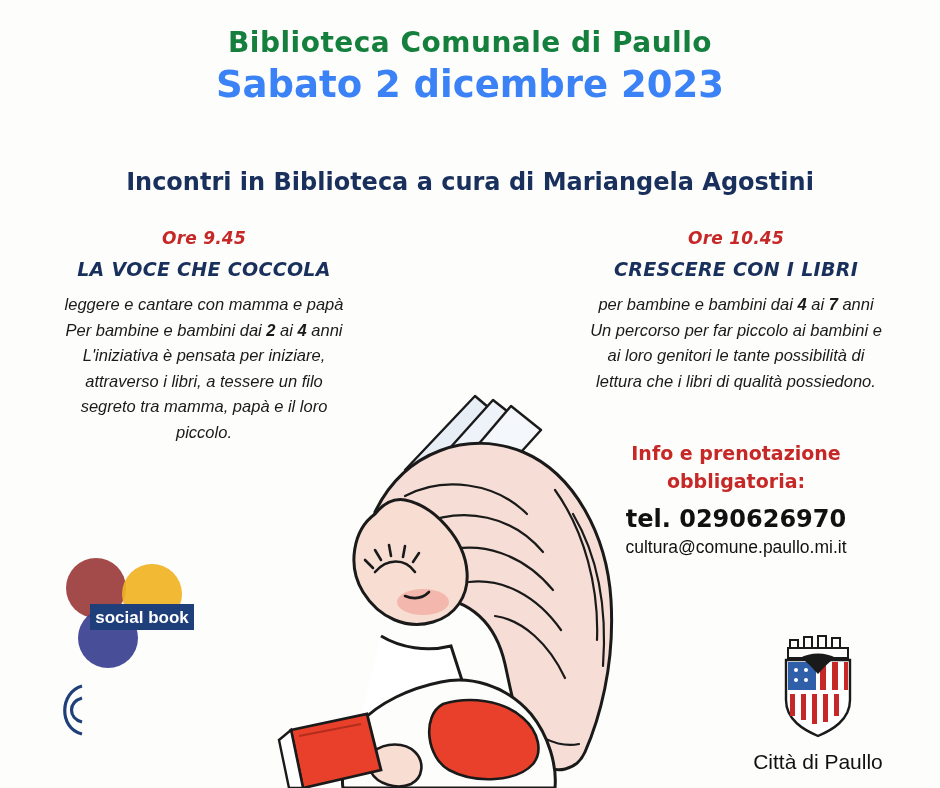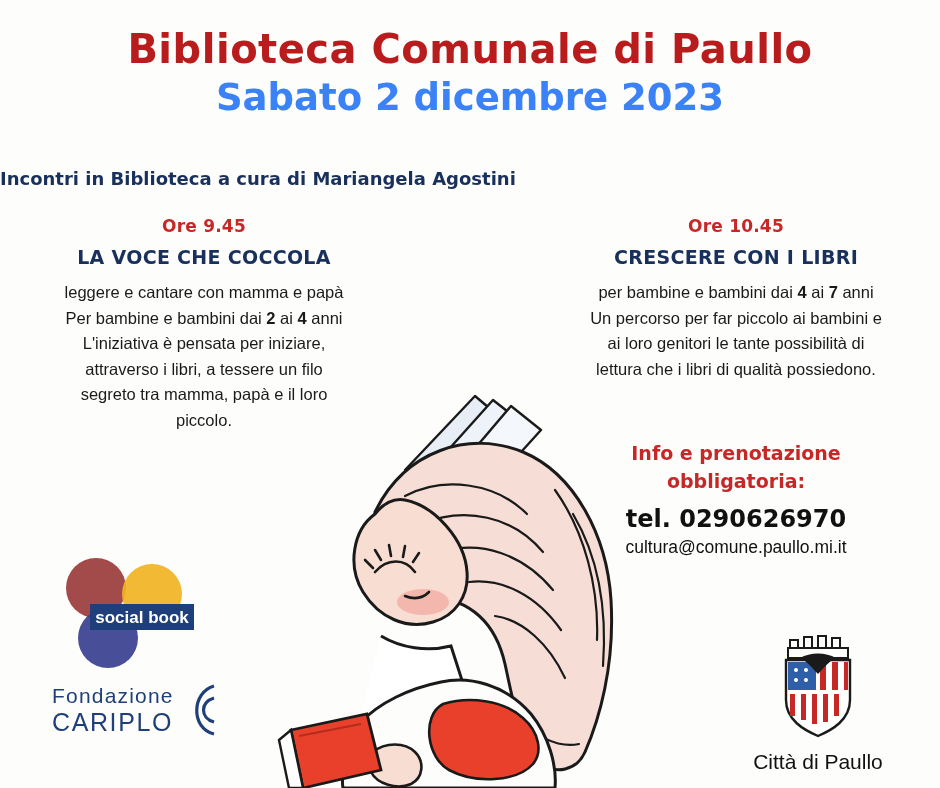--- a/index.html
+++ b/index.html
@@ -26,51 +26,53 @@
   .title-block {
     position: absolute;
     top: 28px;
     left: 0;
     width: 940px;
     text-align: center;
   }
   .title-line1 {
     font-family: "DejaVu Sans", sans-serif;
     font-weight: bold;
-    font-size: 40px;
+    font-size: 28px;
     letter-spacing: 0.5px;
-    color: #b91c1c;
+    color: #15803d;
     line-height: 1.08;
     margin: 0;
   }
   .title-line2 {
     font-family: "DejaVu Sans", sans-serif;
     font-weight: bold;
     font-size: 37px;
     color: #3b82f6;
     line-height: 1.15;
     margin: 6px 0 0 0;
   }
   .subtitle {
     position: absolute;
     top: 168px;
     left: 0;
     width: 940px;
-    font-family: "DejaVu Sans", sans-serif;
-    font-weight: bold;
-    font-size: 18px;
+    text-align: center;
+    font-family: "DejaVu Sans", sans-serif;
+    font-weight: bold;
+    font-size: 24px;
     color: #19305c;
     margin: 0;
   }
 
   
   .col {
     position: absolute;
-    top: 216px;
+    top: 228px;
     width: 380px;
+    font-style: italic;
   }
   .col-left { left: 14px; }
   .col-right { left: 546px; }
 
   .time {
     font-family: "DejaVu Sans", sans-serif;
     font-weight: bold;
     font-size: 17px;
     color: #c62828;
     text-align: center;
@@ -286,24 +288,20 @@
       <circle cx="46" cy="32" r="30" fill="#9b3b3b" opacity="0.92"></circle>
       <circle cx="102" cy="38" r="30" fill="#f0b323" opacity="0.92"></circle>
       <circle cx="58" cy="82" r="30" fill="#3a3f8f" opacity="0.92"></circle>
       <rect x="40" y="48" width="104" height="26" fill="#1f3f7a"></rect>
       <text x="92" y="67" font-family="Liberation Sans, sans-serif" font-size="17" font-weight="bold" fill="#ffffff" text-anchor="middle">social book</text>
     </svg>
   </div>
 
   <div class="cariplo">
     <div style="display:flex; align-items:center; gap:10px;">
-      <div class="cariplo-text">
-        <div>Fondazione</div>
-        <div class="big">CARIPLO</div>
-      </div>
       <svg width="42" height="56" viewBox="0 0 42 56" xmlns="http://www.w3.org/2000/svg">
         <path d="M30 4 C8 10 6 46 30 52" fill="none" stroke="#1f3f7a" stroke-width="3.2"></path>
         <path d="M30 16 C16 20 16 36 30 40" fill="none" stroke="#1f3f7a" stroke-width="3.2"></path>
       </svg>
     </div>
   </div>
 
   <div class="comune">
     <svg width="96" height="110" viewBox="0 0 96 110" xmlns="http://www.w3.org/2000/svg">
 

